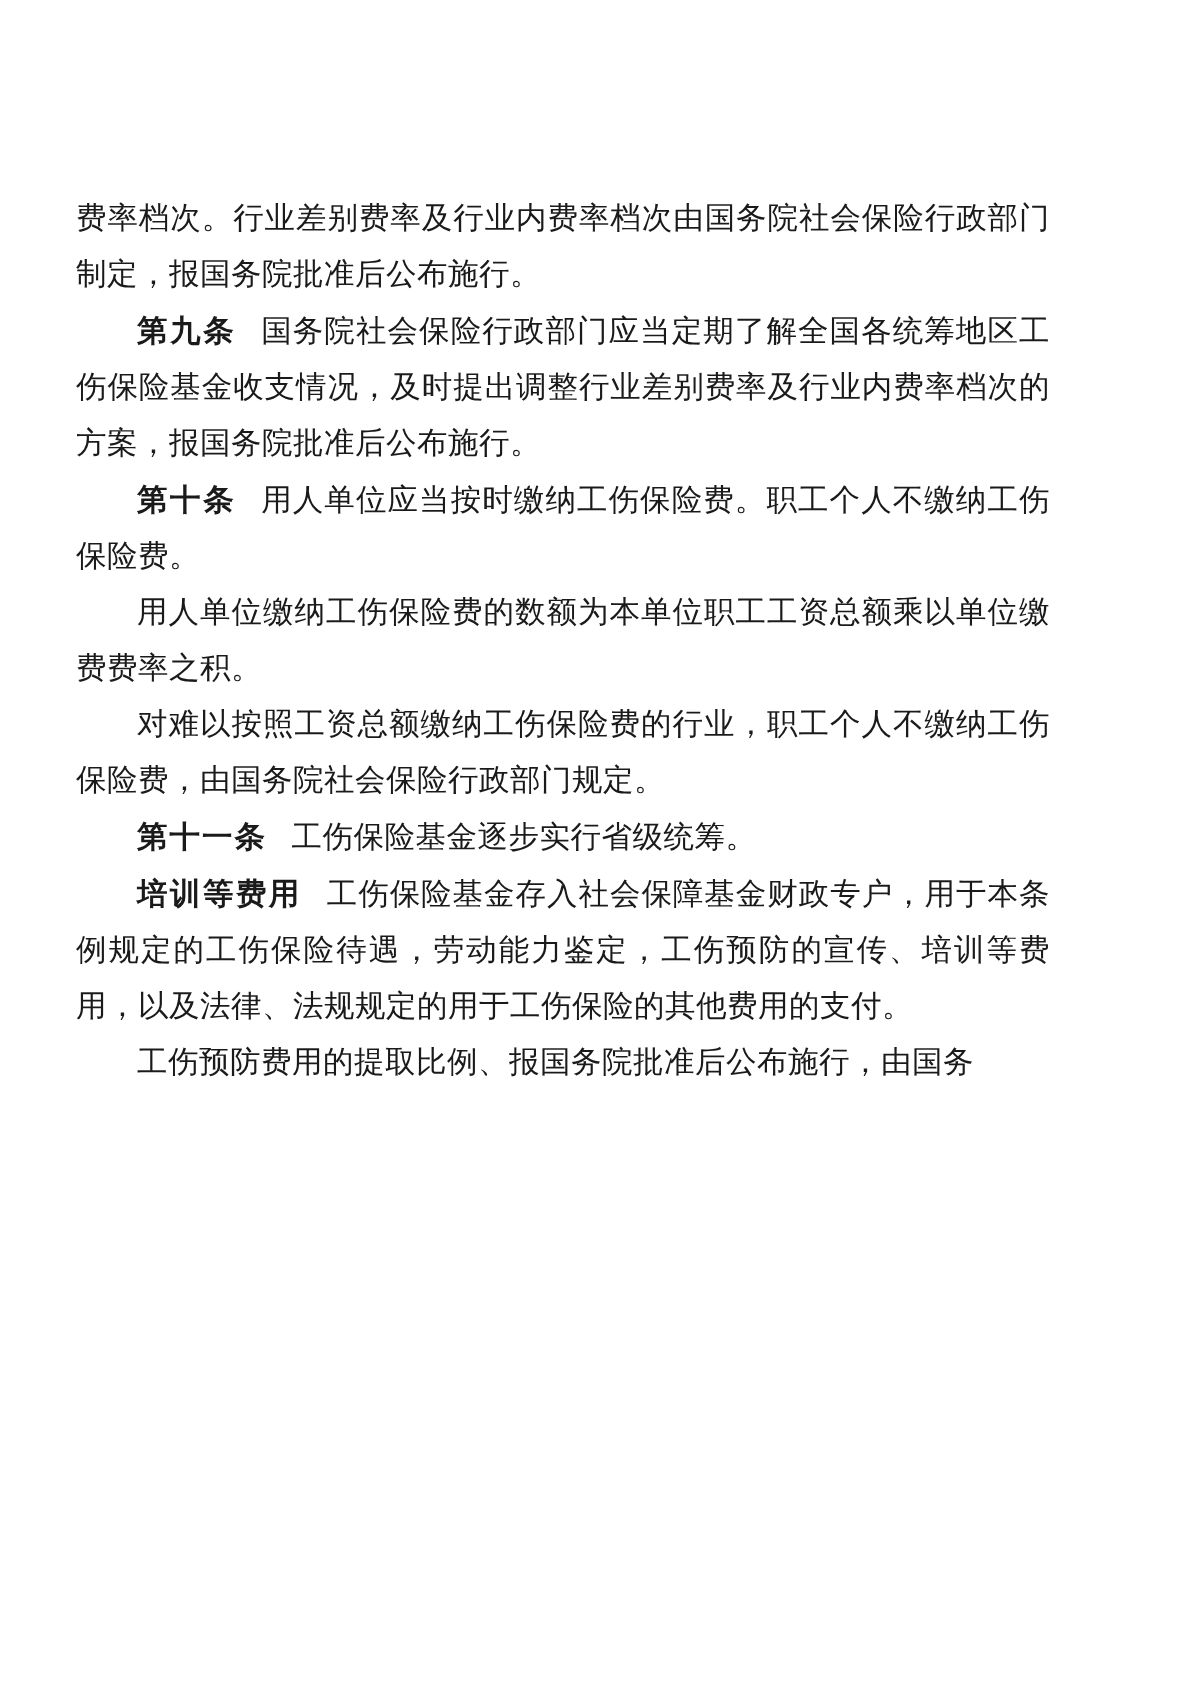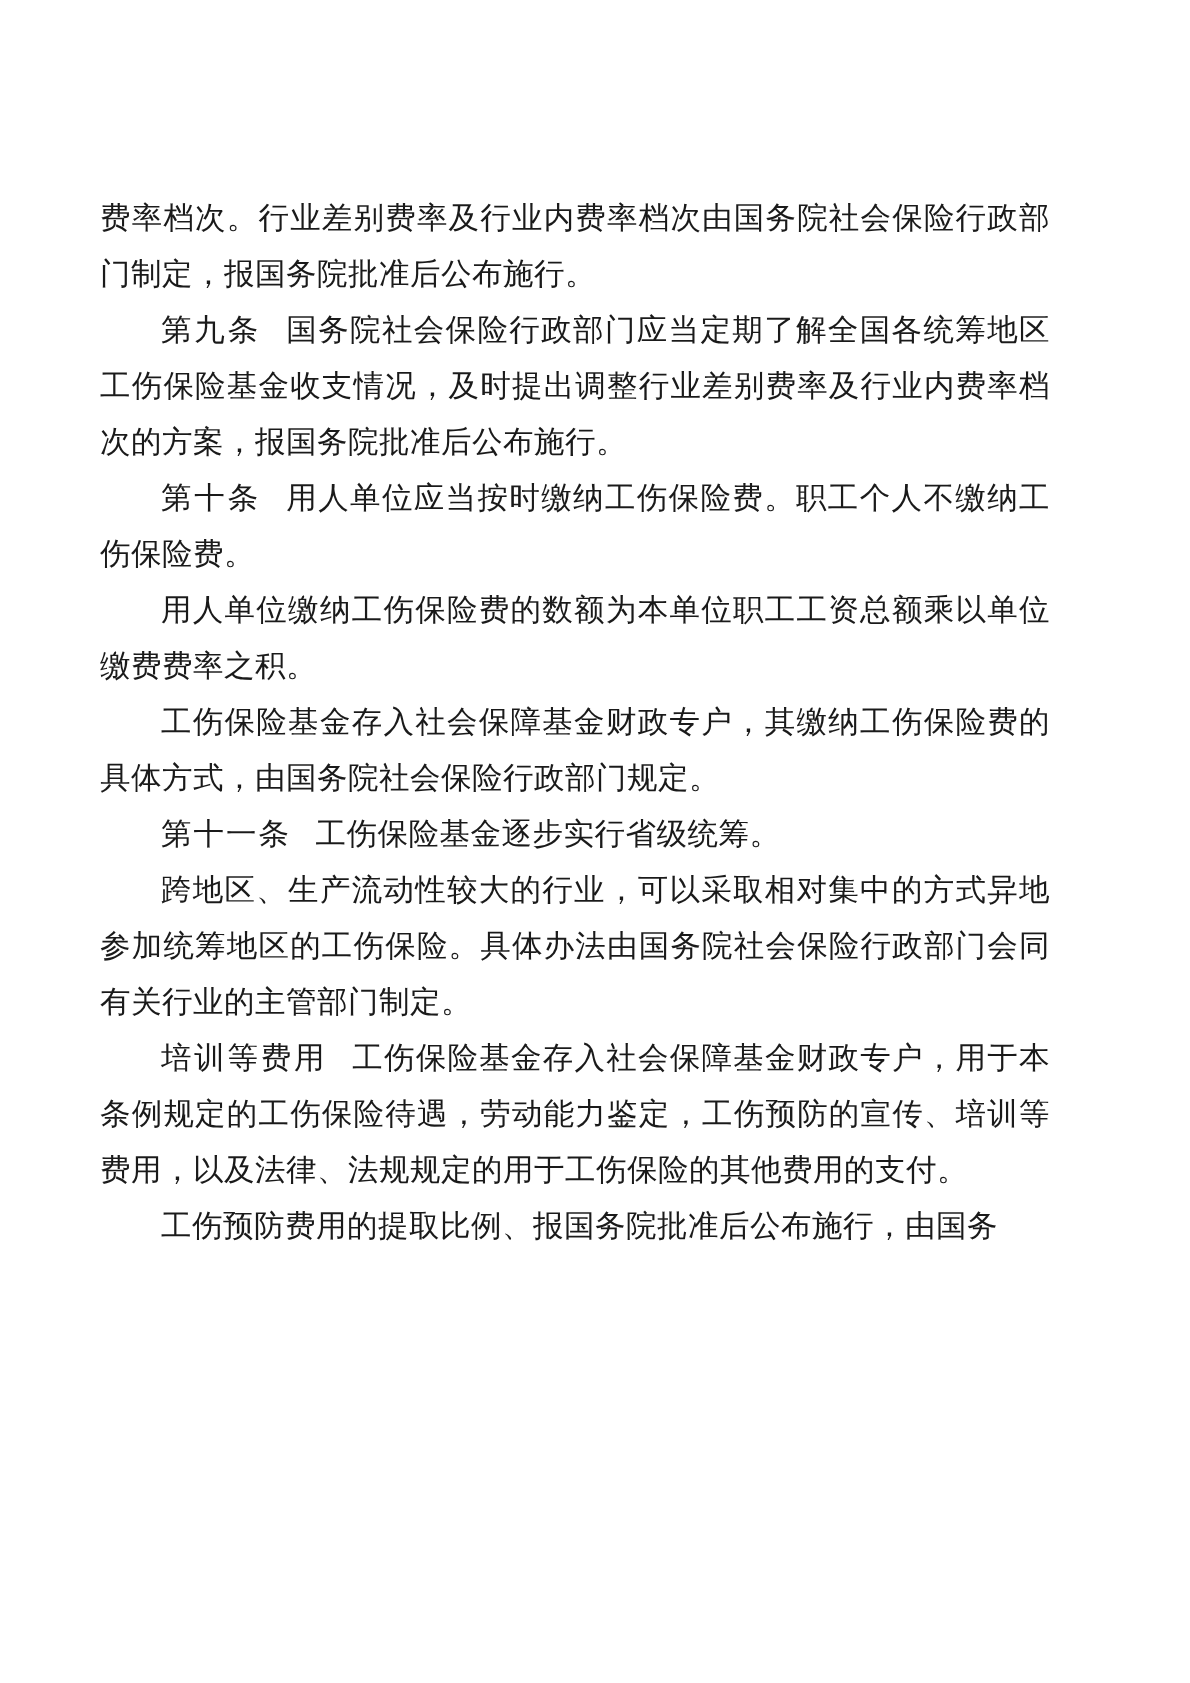--- a/index.html
+++ b/index.html
@@ -12,39 +12,39 @@
     height: 1683px;
     overflow: hidden;
     font-family: "DejaVu Serif", "Liberation Serif", serif;
     color: #1a1a1a;
   }
   .page {
     position: relative;
     width: 1190px;
     height: 1683px;
     box-sizing: border-box;
-    padding: 190px 140px 40px 100px;
+    padding: 190px 140px 40px 76px;
     background: #ffffff;
   }
   .doc-body {
     font-size: 30.5px;
     line-height: 56px;
     letter-spacing: 0.5px;
     text-align: justify;
     text-justify: inter-ideograph;
   }
   .para {
     margin: 0;
     text-indent: 2em;
   }
   .para.no-indent {
     text-indent: 0;
   }
   .article-label {
-    font-weight: normal;
+    font-weight: bold;
     letter-spacing: 2px;
   }
   .gap-after-label {
     display: inline-block;
     width: 0.8em;
   }
 </style>
 </head>
 <body>
 
@@ -62,30 +62,27 @@
 
     <p class="para">
       <span class="article-label">第十条</span><span class="gap-after-label"></span><span>用人单位应当按时缴纳工伤保险费。职工个人不缴纳工伤保险费。</span>
     </p>
 
     <p class="para">
       <span>用人单位缴纳工伤保险费的数额为本单位职工工资总额乘以单位缴费费率之积。</span>
     </p>
 
     <p class="para">
-      <span>工伤保险基金存入社会保障基金财政专户，其缴纳工伤保险费的具体方式，由国务院社会保险行政部门规定。</span>
+      <span>对难以按照工资总额缴纳工伤保险费的行业，职工个人不缴纳工伤保险费，由国务院社会保险行政部门规定。</span>
     </p>
 
     <p class="para">
       <span class="article-label">第十一条</span><span class="gap-after-label"></span><span>工伤保险基金逐步实行省级统筹。</span>
     </p>
 
-    <p class="para">
-      <span>跨地区、生产流动性较大的行业，可以采取相对集中的方式异地参加统筹地区的工伤保险。具体办法由国务院社会保险行政部门会同有关行业的主管部门制定。</span>
-    </p>
 
     <p class="para">
       <span class="article-label">培训等费用</span><span class="gap-after-label"></span><span>工伤保险基金存入社会保障基金财政专户，用于本条例规定的工伤保险待遇，劳动能力鉴定，工伤预防的宣传、培训等费用，以及法律、法规规定的用于工伤保险的其他费用的支付。</span>
     </p>
 
     <p class="para">
       <span>工伤预防费用的提取比例、报国务院批准后公布施行，由国务</span>
     </p>
 
   </div>

